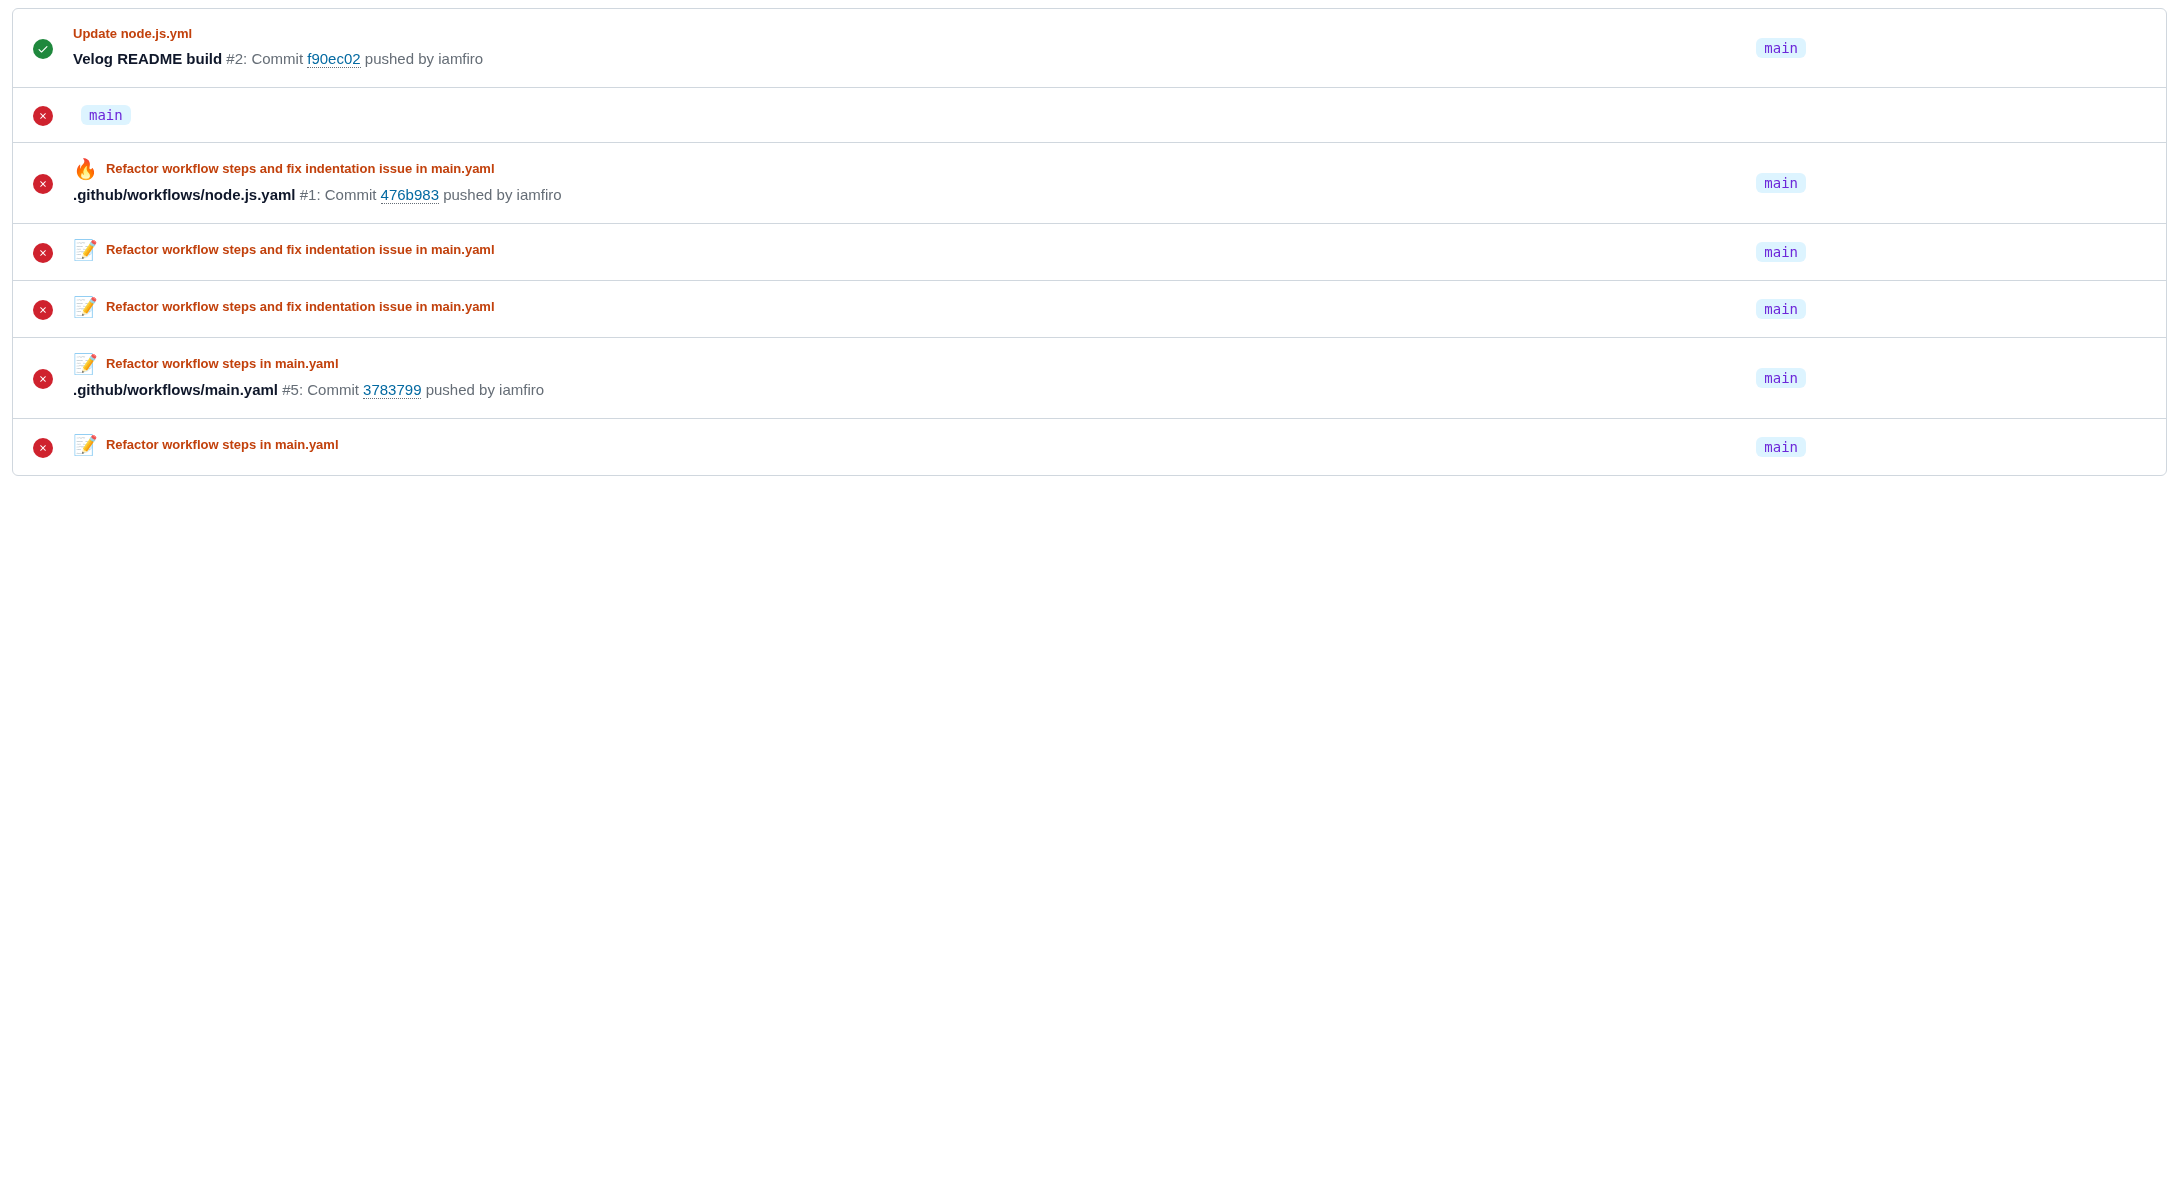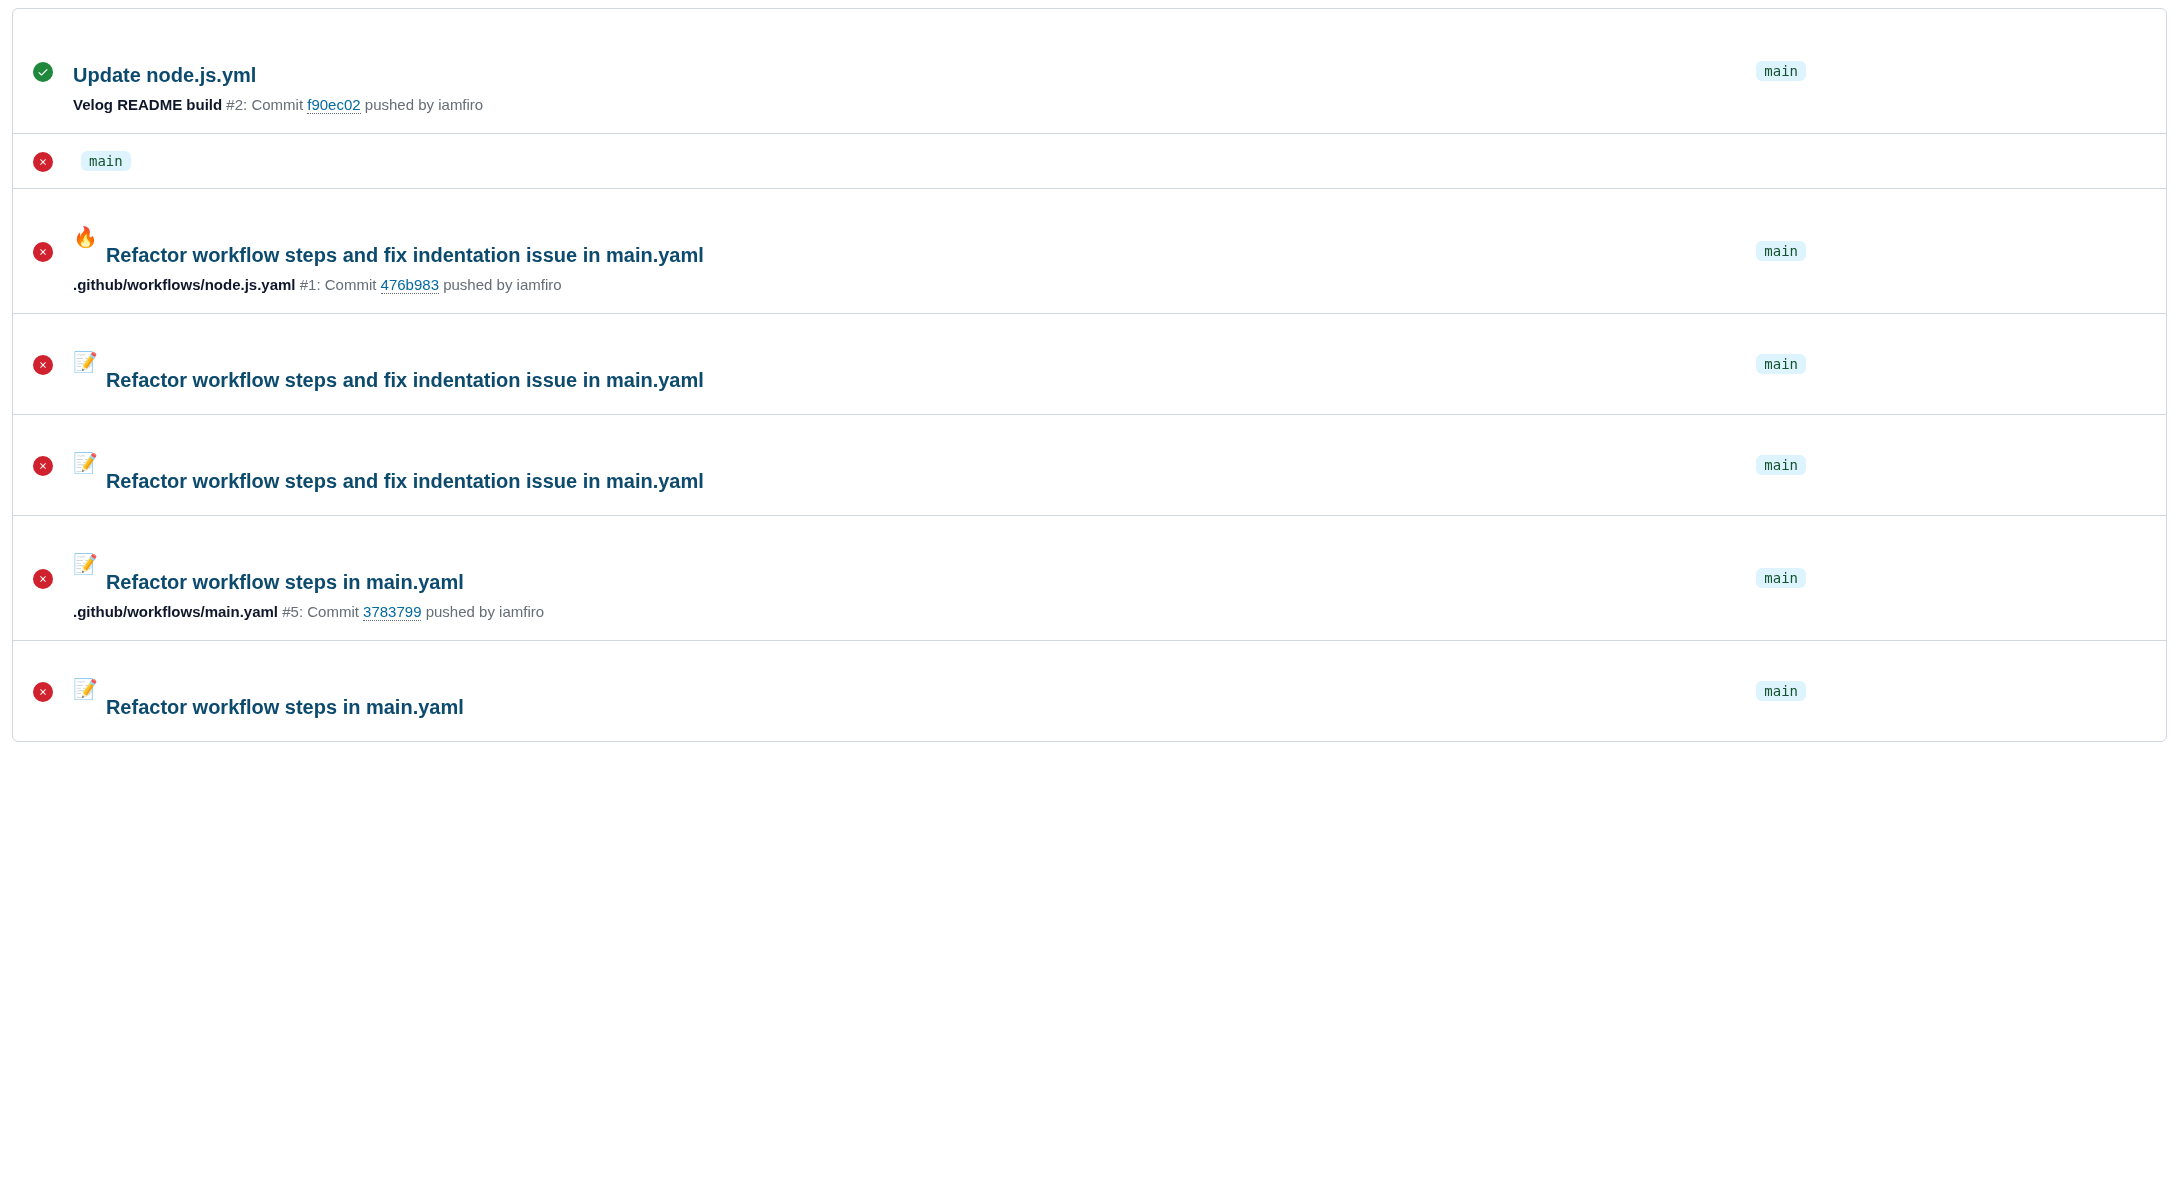--- a/index.html
+++ b/index.html
@@ -47,47 +47,46 @@
       display: flex;
       align-items: center;
       gap: 8px;
       margin-bottom: 4px;
     }
     .emoji {
       font-size: 20px;
       line-height: 1;
     }
     .title {
-      font-size: 20px;
+      font-size: 13px;
       font-weight: 600;
-      color: #0c4a6e;
+      color: #c2410c;
       text-decoration: none;
       line-height: 1.4;
-      margin-top: 36px;
     }
     .sub-line {
       color: #656d76;
       font-size: 15px;
       line-height: 1.6;
     }
     .sub-line .wf-name { color: #0f172a; font-weight: 600; }
     .sub-line .commit-hash {
       color: #0369a1;
       border-bottom: 1px dotted #656d76;
       text-decoration: none;
     }
     .branch-col {
       flex: 0 0 auto;
       padding-left: 16px;
       padding-right: 340px;
     }
     .branch-label {
       display: inline-block;
       background: #ddf4ff;
-      color: #14532d;
+      color: #6d28d9;
       font-family: ui-monospace, SFMono-Regular, "SF Mono", Menlo, Consolas, monospace;
       font-size: 14px;
       padding: 2px 8px;
       border-radius: 6px;
       text-decoration: none;
     }
   </style>
 </head>
 <body>
 

